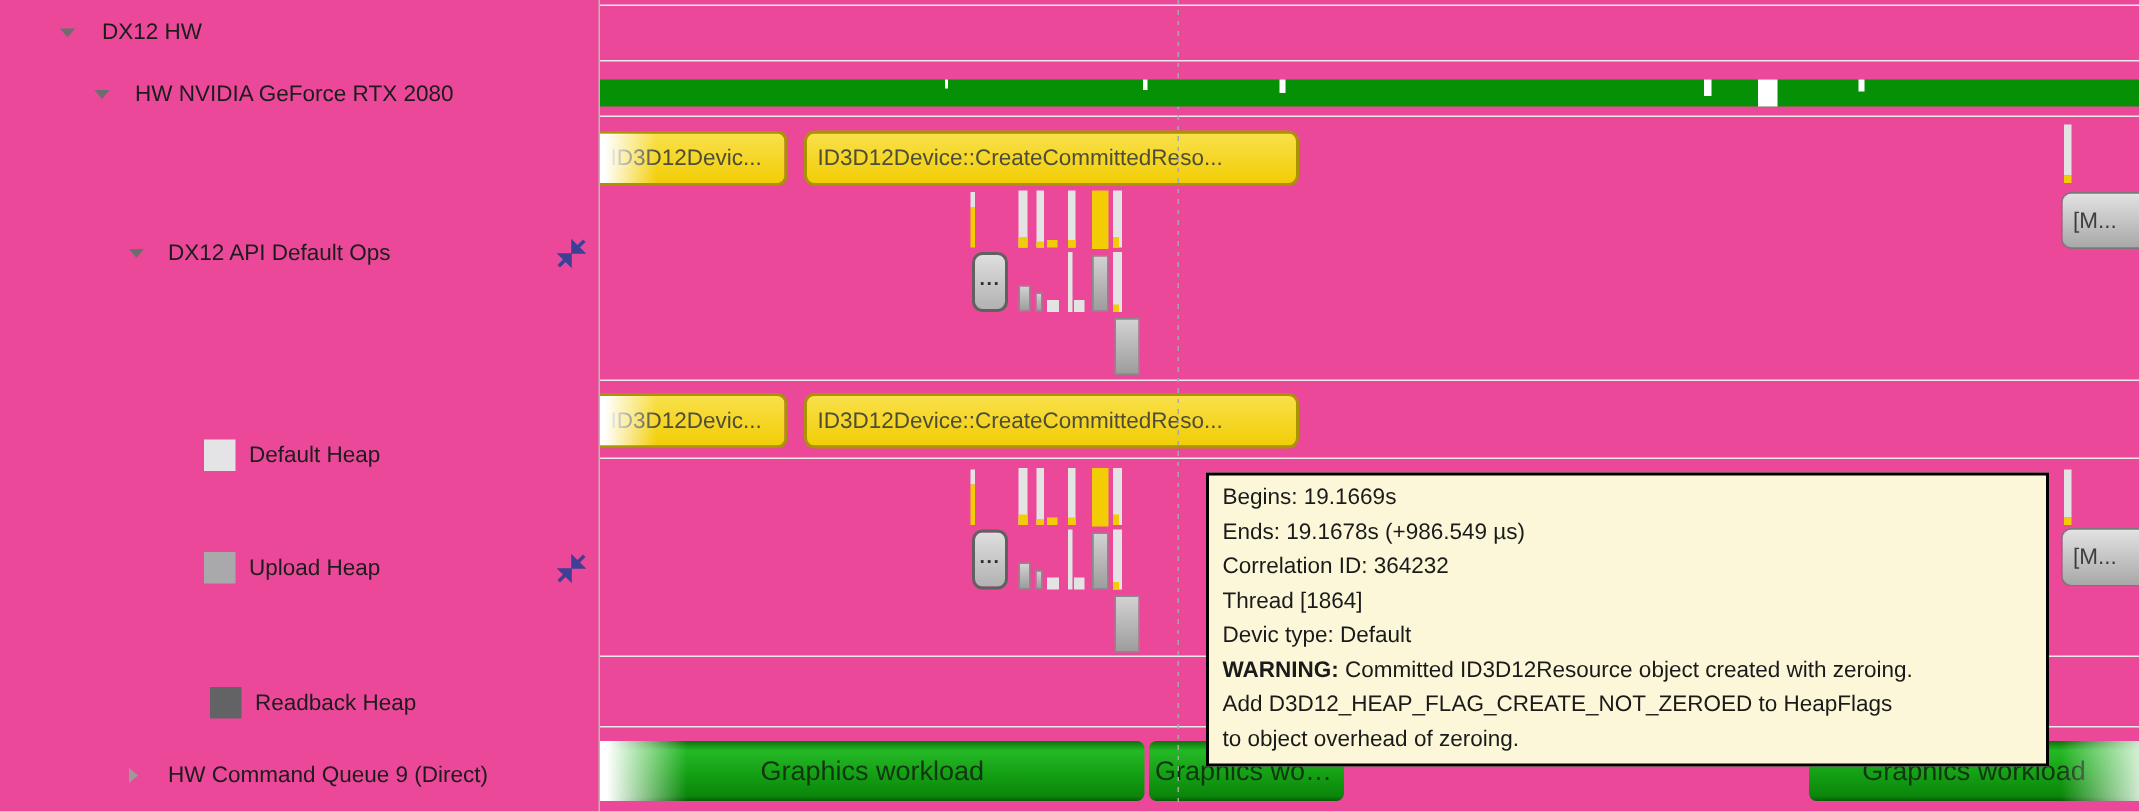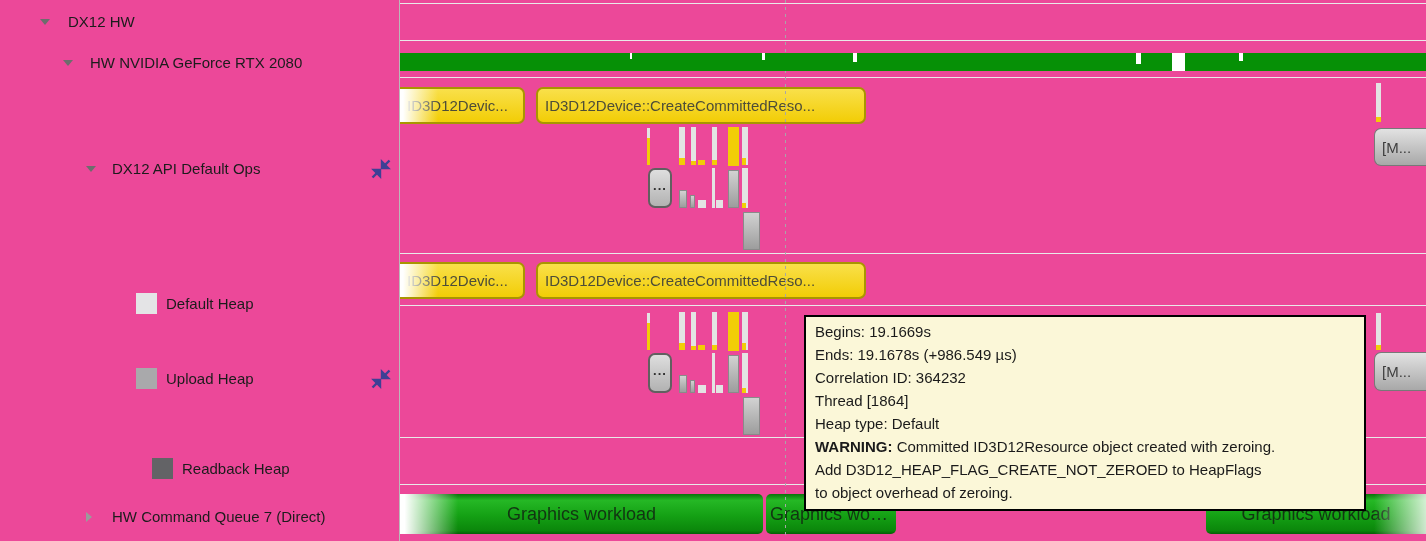--- a/index.html
+++ b/index.html
@@ -101,27 +101,27 @@
         <div class="side-label" style="left: 166px; top: 5px;">Upload Heap</div>
         <div class="pin" style="left: 370px; top: 5px;"><svg width="22" height="22" viewBox="0 0 22 22">
             <g stroke="#3d4095" stroke-width="2.4" fill="#3d4095">
               <line x1="19.5" y1="2.5" x2="13" y2="9"></line>
               <polygon points="12,10 18,10 12,4"></polygon>
               <line x1="2.5" y1="19.5" x2="9" y2="13"></line>
               <polygon points="10,12 4,12 10,18"></polygon>
             </g>
           </svg></div>
       </div>
-      <div style="position: absolute; left: 16px; top: 453px; width: 399px; height: 32px;">
+      <div style="position: absolute; left: 4px; top: 453px; width: 399px; height: 32px;">
         <div class="swatch" style="left: 136px; top: 5px; background: rgb(99, 99, 102);"></div>
         <div class="side-label" style="left: 166px; top: 5px;">Readback Heap</div>
       </div>
       <div style="position: absolute; left: 0px; top: 501px; width: 399px; height: 32px;">
         <div class="exp-closed" style="left: 86px; top: 11px;"></div>
-        <div class="side-label" style="left: 112px; top: 5px;">HW Command Queue 7 (Direct)</div>
+        <div class="side-label" style="left: 112px; top: 5px;">HW Command Queue 9 (Direct)</div>
       </div>
     </div>
 
   <div id="workloads">
       <div class="workload" style="left: 400px; width: 363px; border-radius: 0px 5px 5px 0px;"><span>Graphics workload</span><div class="fadeL"></div></div>
       <div class="workload trunc" style="left: 766px; width: 130px;"><span>Graphics workload</span></div>
       <div class="workload" style="left: 1206px; width: 220px; border-radius: 5px 0px 0px 5px;"><span>Graphics workload</span><div class="fadeR"></div></div>
     </div>
   <div class="dashline"></div>
   <div class="hw-bar" id="hwbar">
@@ -196,19 +196,19 @@
         <span>[M...</span>
       </div>
     </div>
 
   <div class="tooltip">
     <div id="tt-lines">
         <div>Begins: 19.1669s</div>
         <div>Ends: 19.1678s (+986.549 µs)</div>
         <div>Correlation ID: 364232</div>
         <div>Thread [1864]</div>
-        <div>Heap type: Default</div>
+        <div>Devic type: Default</div>
       </div>
     <div><b>WARNING:</b><span> Committed ID3D12Resource object created with zeroing.</span></div>
     <div>Add D3D12_HEAP_FLAG_CREATE_NOT_ZEROED to HeapFlags</div>
     <div>to object overhead of zeroing.</div>
   </div>
 </div>
 
 </body></html>

